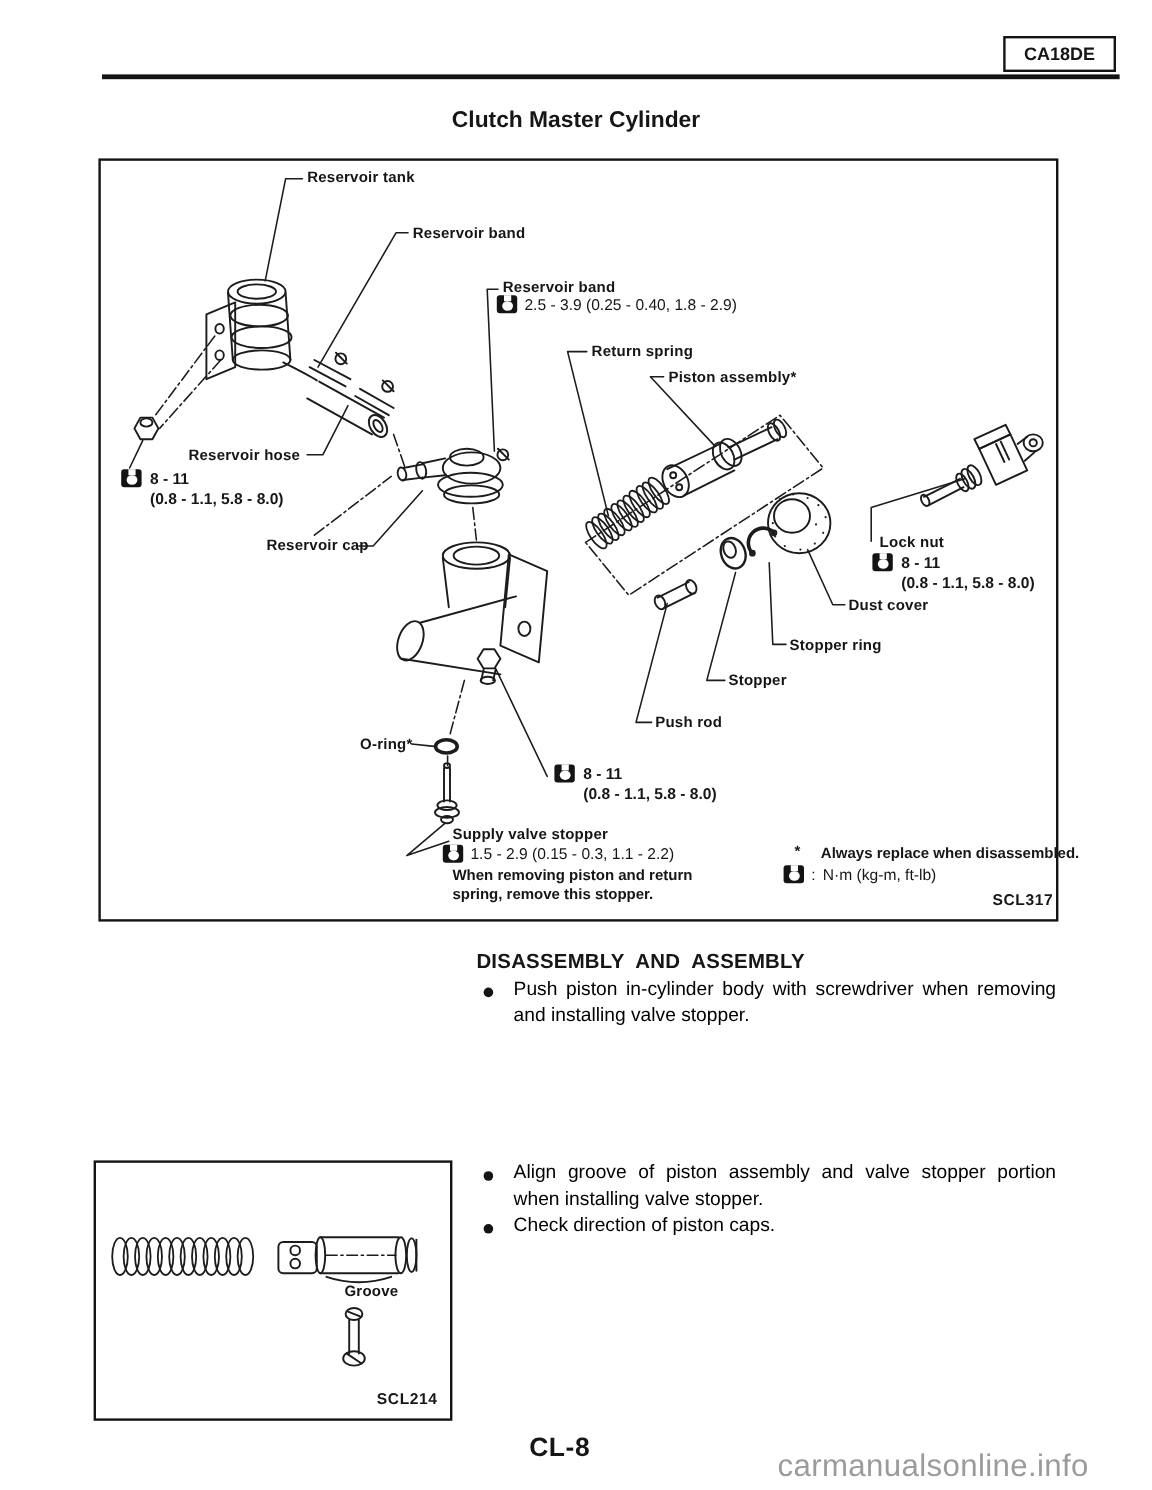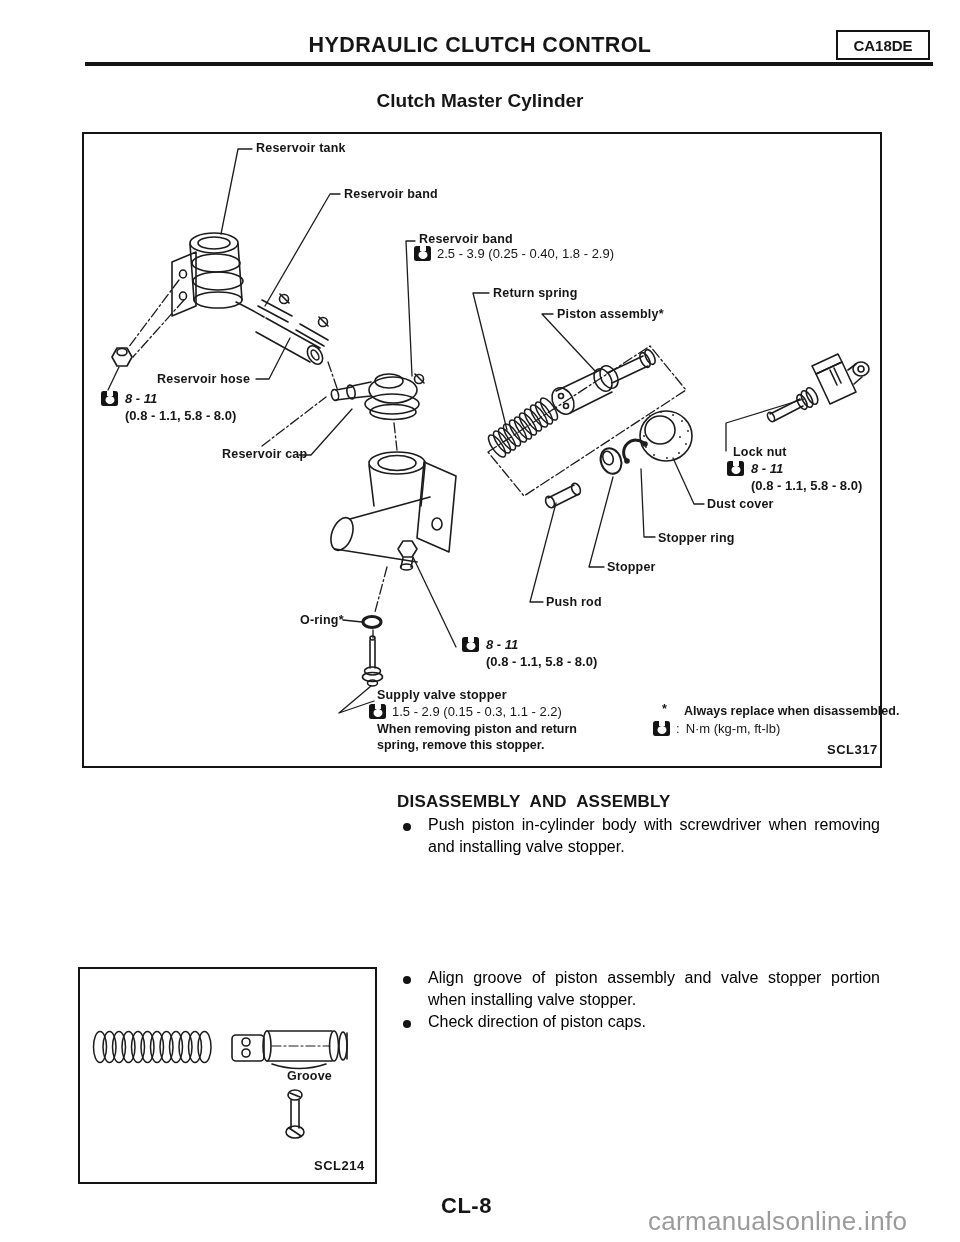--- a/index.html
+++ b/index.html
@@ -14,42 +14,41 @@
   .hdr-rule{position:absolute;left:85px;top:62px;width:848px;height:3.5px;background:#141414;}
   .sec-title{position:absolute;left:0;top:90px;width:960px;text-align:center;
              font-size:19px;font-weight:700;}
   
   .figbox1{position:absolute;left:82px;top:132px;width:796px;height:632px;border:2px solid #141414;}
   .figbox2{position:absolute;left:78px;top:967px;width:295px;height:213px;border:2px solid #141414;}
   
   .lbl{position:absolute;font-size:12.5px;font-weight:700;letter-spacing:.2px;white-space:nowrap;color:#151515;}
   .tqrow{position:absolute;display:flex;align-items:flex-start;gap:6px;font-size:13px;font-weight:400;white-space:nowrap;}
   .tqblock{position:absolute;font-size:13px;font-weight:700;white-space:nowrap;}
-  .tqblock .r1{display:flex;align-items:center;gap:7px;font-style:italic;}
+  .tqblock .r1{display:flex;align-items:center;gap:7px;}
   .tqblock .r2{margin-left:24px;margin-top:2px;}
   .ticon{position:relative;width:17px;height:15px;background:#141414;border-radius:2.5px;flex:0 0 auto;display:inline-block;}
   .ticon::before{content:"";position:absolute;left:50%;top:58%;width:9px;height:8px;transform:translate(-50%,-50%);
                  background:#fff;border-radius:50%;}
   .ticon::after{content:"";position:absolute;left:50%;top:0;width:6px;height:5px;transform:translateX(-50%);background:#fff;}
   .note-small{position:absolute;font-size:12.5px;font-weight:700;line-height:15.5px;}
   .figcode{position:absolute;font-size:13px;font-weight:700;letter-spacing:.5px;}
   
   .h2{position:absolute;font-size:17px;font-weight:700;word-spacing:5px;letter-spacing:.2px;}
   .bullet-dot{position:absolute;width:8px;height:8px;border-radius:50%;background:#141414;}
   .btext{position:absolute;font-size:16px;line-height:21.5px;color:#000000;}
   .just{text-align:justify;}
   .page-num{position:absolute;font-size:22px;font-weight:700;letter-spacing:.5px;}
   .watermark{position:absolute;font-size:26px;color:#9b9b9b;letter-spacing:.3px;}
 </style>
 </head>
 <body>
 
 <div class="page">
 
-  <div class="hdr-title">HYDRAULIC CLUTCH CONTROL</div>
   <div class="engine-badge">CA18DE</div>
   <div class="hdr-rule"></div>
   <div class="sec-title">Clutch Master Cylinder</div>
 
   <div class="figbox1"></div>
   <div class="figbox2"></div>
 
   <svg width="960" height="1242" viewBox="0 0 960 1242" fill="none" stroke="#1c1c1c" stroke-width="1.6" stroke-linecap="round" stroke-linejoin="round">
 
     <g>

